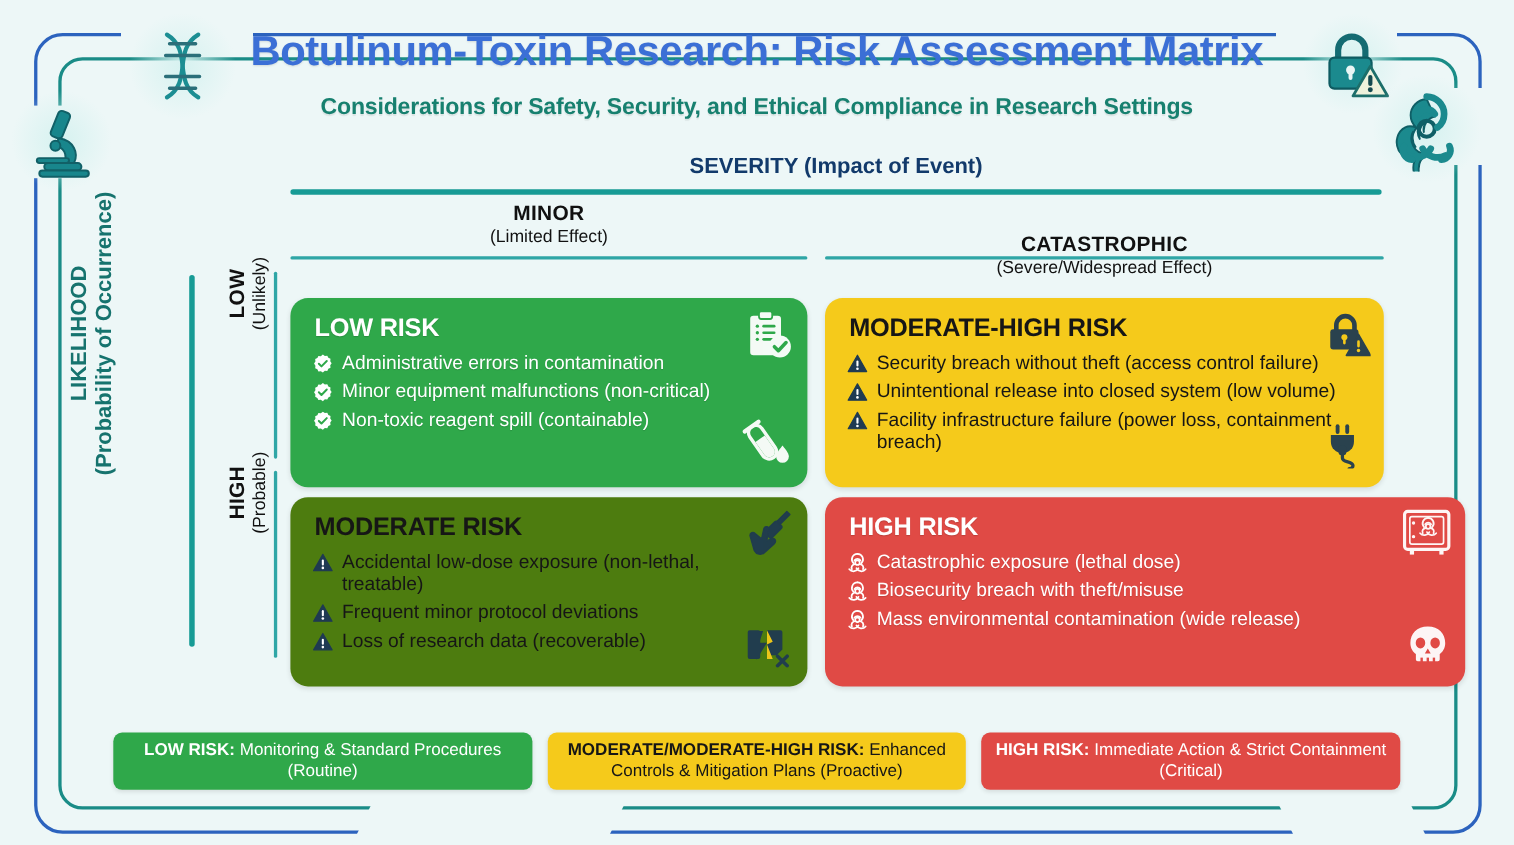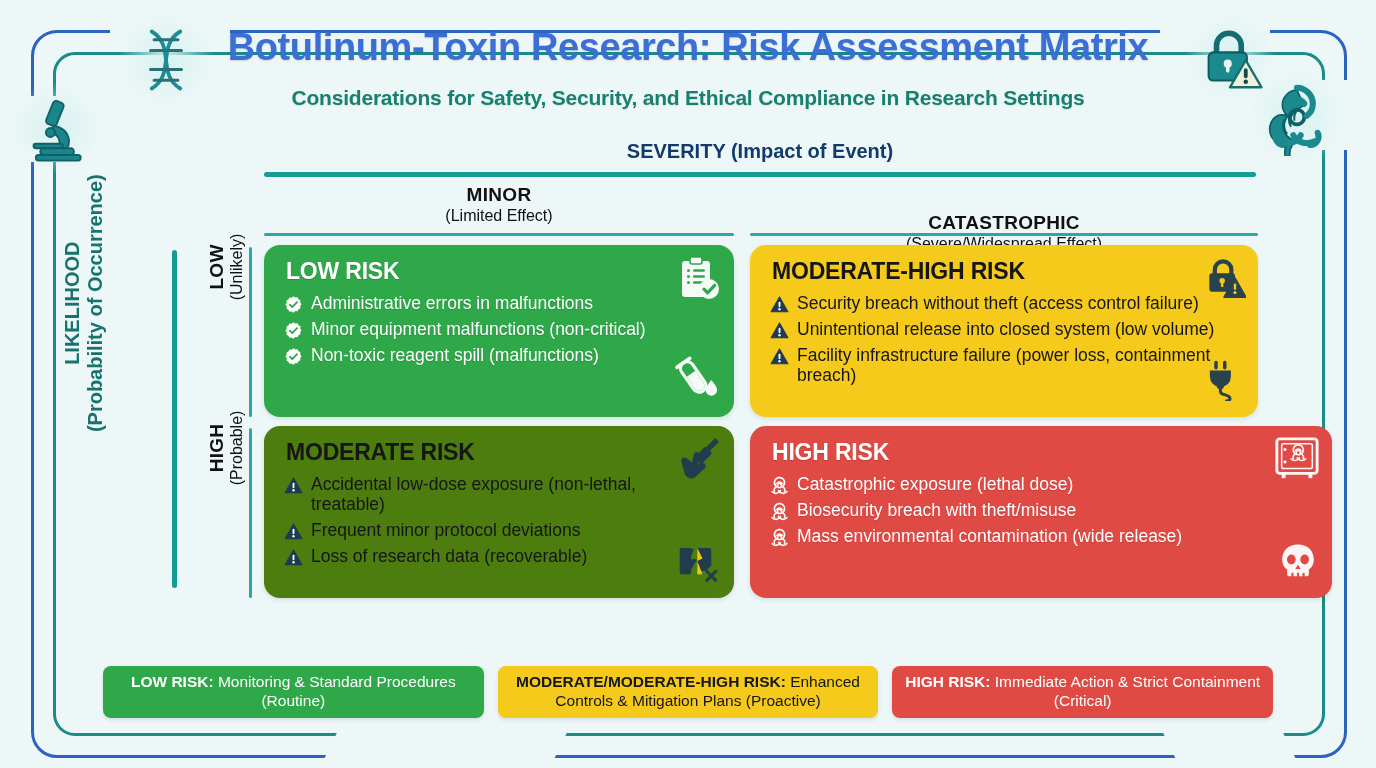--- a/index.html
+++ b/index.html
@@ -56,21 +56,21 @@
   .row-head .rh-inner{transform:rotate(-90deg);transform-origin:50% 50%;display:block;line-height:1.14;}
   .row-head .rh-main{font-size:19px;font-weight:bold;letter-spacing:.3px;}
   .row-head .rh-sub{font-size:16px;}
   .row-head-low{left:146px;top:247px;height:170px;line-height:170px;}
   .row-head-high{left:146px;top:428px;height:170px;line-height:170px;}
   .row-rule{position:absolute;left:249px;width:3px;background:#2FA6A6;border-radius:2px;}
   .row-rule-low{top:247px;height:170px;}
   .row-rule-high{top:428px;height:170px;}
 
   
-  .cell{position:absolute;border-radius:16px;box-shadow:0 2px 5px rgba(0,0,0,.10);overflow:hidden;}
+  .cell{position:absolute;border-radius:16px;box-shadow:0 2px 5px rgba(0,0,0,.10);overflow:hidden;margin-top:26px;}
   .cell-low {left:264px;top:245px;width:470px;height:172px;background:#2FA84A;}
   .cell-modhigh{left:750px;top:245px;width:508px;height:172px;background:#F5CA1B;}
   .cell-mod {left:264px;top:426px;width:470px;height:172px;background:#4d7c0f;}
   .cell-high {left:750px;top:426px;width:582px;height:172px;background:#E04A45;}
 
   .cell h3{margin:0;position:absolute;left:22px;top:13px;
     font-size:23px;font-weight:bold;letter-spacing:-0.2px;}
   .cell.light h3{color:#ffffff;text-shadow:0 1px 1px rgba(0,0,0,.16);}
   .cell.dark  h3{color:#161616;}
 
@@ -209,39 +209,39 @@
   <div class="cell cell-low light">
     <h3>LOW RISK</h3>
     <ul class="items">
       <li>
         <span class="bul">
           <svg viewBox="0 0 24 24">
               <path d="M12 1.6l2.3 1.6 2.8-.3 1.2 2.5 2.5 1.2-.3 2.8 1.6 2.3-1.6 2.3.3 2.8-2.5 1.2-1.2 2.5-2.8-.3L12 22.4l-2.3-1.6-2.8.3-1.2-2.5-2.5-1.2.3-2.8L1.9 12l1.6-2.3-.3-2.8 2.5-1.2L6.9 3.2l2.8.3z" fill="#fff"></path>
               <path d="M7.4 12.2l3 3 6.1-6.2" fill="none" stroke="#2FA84A" stroke-width="2.3" stroke-linecap="round" stroke-linejoin="round"></path>
             </svg>
         </span>
-        <span>Administrative errors in malfunctions</span>
+        <span>Administrative errors in contamination</span>
       </li>
       <li>
         <span class="bul">
           <svg viewBox="0 0 24 24">
               <path d="M12 1.6l2.3 1.6 2.8-.3 1.2 2.5 2.5 1.2-.3 2.8 1.6 2.3-1.6 2.3.3 2.8-2.5 1.2-1.2 2.5-2.8-.3L12 22.4l-2.3-1.6-2.8.3-1.2-2.5-2.5-1.2.3-2.8L1.9 12l1.6-2.3-.3-2.8 2.5-1.2L6.9 3.2l2.8.3z" fill="#fff"></path>
               <path d="M7.4 12.2l3 3 6.1-6.2" fill="none" stroke="#2FA84A" stroke-width="2.3" stroke-linecap="round" stroke-linejoin="round"></path>
             </svg>
         </span>
         <span>Minor equipment malfunctions (non-critical)</span>
       </li>
       <li>
         <span class="bul">
           <svg viewBox="0 0 24 24">
               <path d="M12 1.6l2.3 1.6 2.8-.3 1.2 2.5 2.5 1.2-.3 2.8 1.6 2.3-1.6 2.3.3 2.8-2.5 1.2-1.2 2.5-2.8-.3L12 22.4l-2.3-1.6-2.8.3-1.2-2.5-2.5-1.2.3-2.8L1.9 12l1.6-2.3-.3-2.8 2.5-1.2L6.9 3.2l2.8.3z" fill="#fff"></path>
               <path d="M7.4 12.2l3 3 6.1-6.2" fill="none" stroke="#2FA84A" stroke-width="2.3" stroke-linecap="round" stroke-linejoin="round"></path>
             </svg>
         </span>
-        <span>Non-toxic reagent spill (malfunctions)</span>
+        <span>Non-toxic reagent spill (containable)</span>
       </li>
     </ul>
     <div class="cell-icon ci-tr">
       <svg viewBox="0 0 48 48" width="48" height="48">
         <rect x="8" y="6" width="28" height="36" rx="3" fill="#fff"></rect>
         <rect x="16" y="2" width="12" height="7" rx="2" fill="#fff" stroke="#2FA84A" stroke-width="1.6"></rect>
         <g fill="#2FA84A">
             <rect x="13" y="14" width="3" height="3" rx="1.5"></rect>
             <rect x="19" y="14.3" width="12" height="2.4" rx="1.2"></rect>
             <rect x="13" y="20" width="3" height="3" rx="1.5"></rect>

